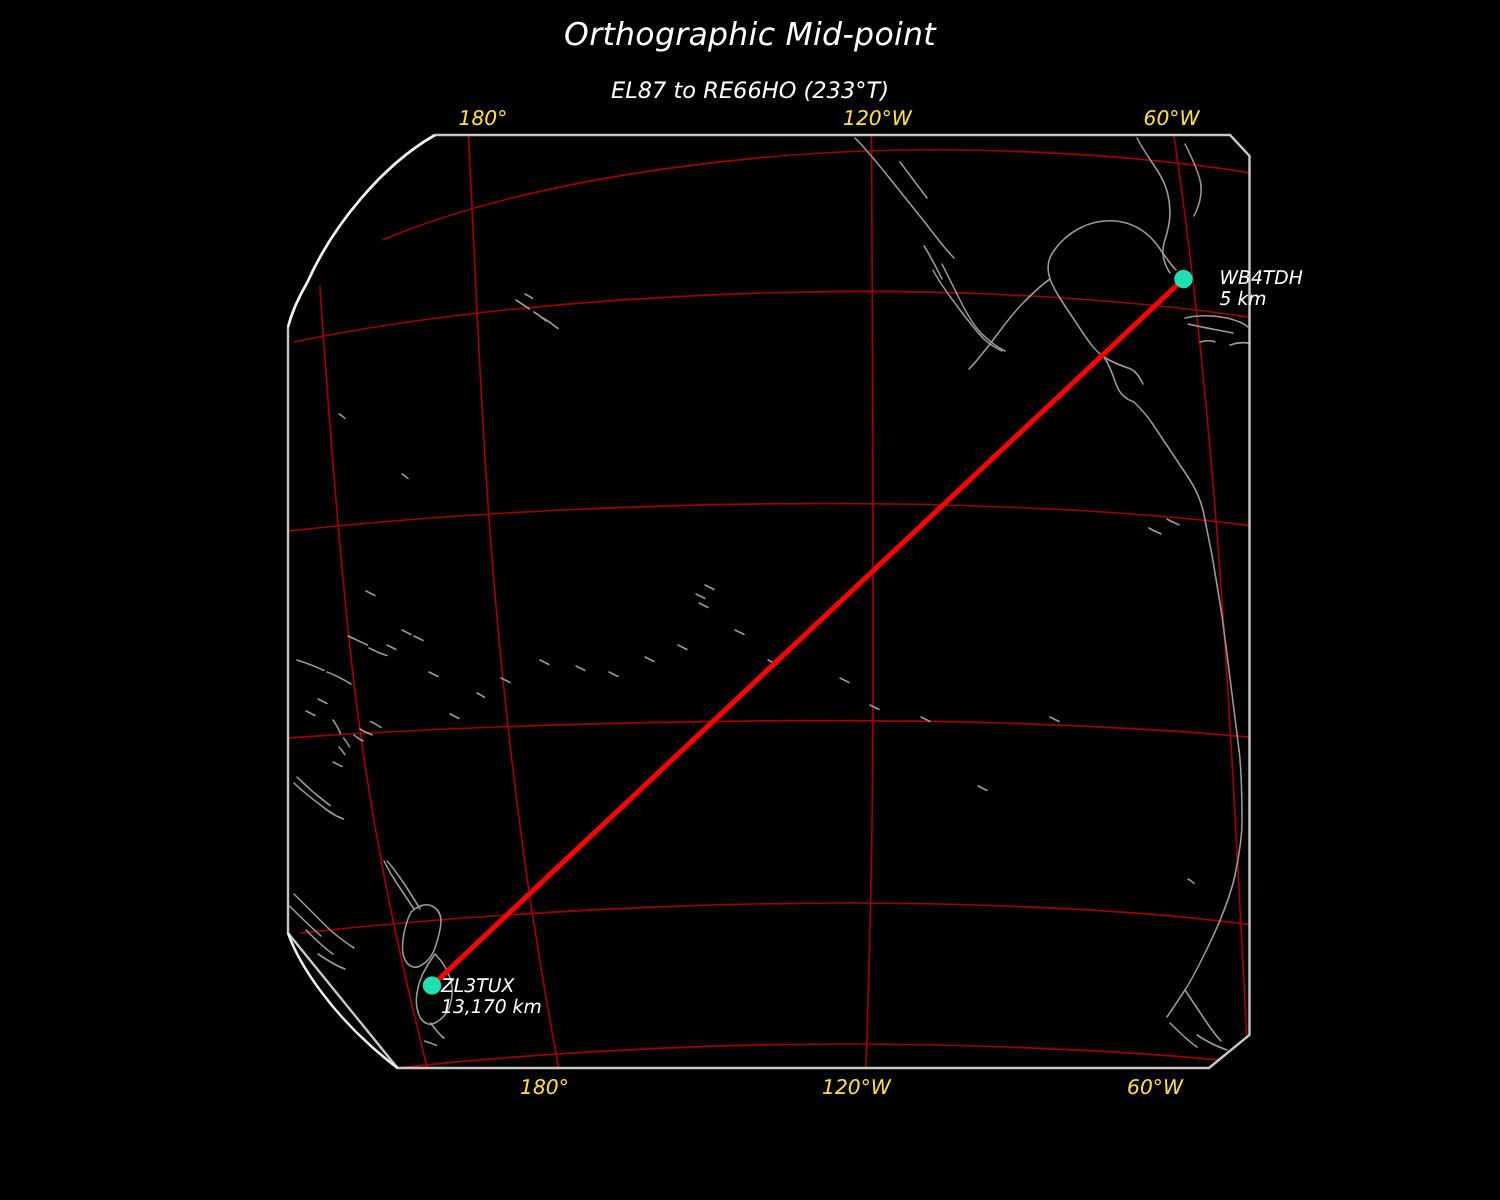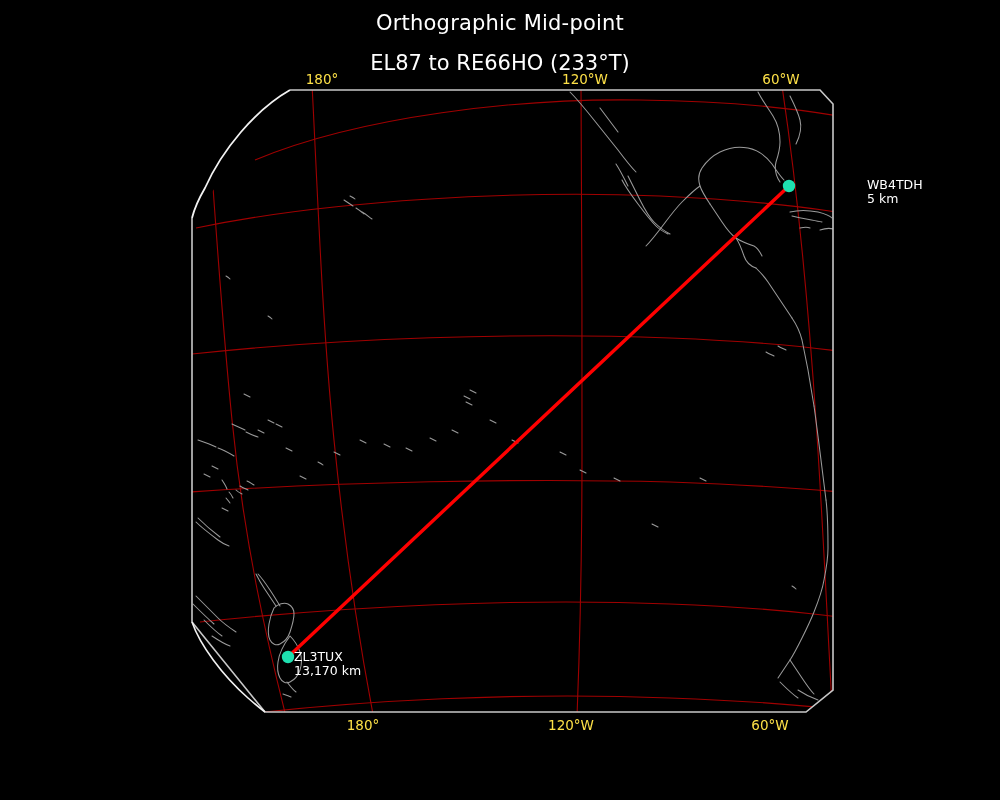--- a/index.html
+++ b/index.html
@@ -10,37 +10,38 @@
   }
   body {
     font-family: "DejaVu Sans", sans-serif;
     color: #ffffff;
   }
   #root {
     position: relative;
     width: 1000px;
     height: 800px;
     background: #000000;
+    font-style: italic;
   }
   #title {
     position: absolute;
     left: 0; right: 0;
     top: 11px;
     text-align: center;
     font-size: 21px;
     color: #ffffff;
     letter-spacing: 0.2px;
     font-weight: 400;
   }
   #subtitle {
     position: absolute;
     left: 0; right: 0;
     top: 51px;
     text-align: center;
-    font-size: 21px;
+    font-size: 15px;
     color: #ffffff;
     font-weight: 400;
   }
   .axis-label {
     position: absolute;
     font-size: 13.5px;
     color: #fde047;
     white-space: nowrap;
     transform: translateX(-50%);
   }
@@ -233,21 +234,21 @@
     <polyline points="290,90 820,90 833,104 833,690 806,712 265,712 192,622 192,218" fill="none" stroke="#c8c8c8" stroke-width="1.6"></polyline>
 
     <path d="M 290,90 C 255,110 222,150 205,188 C 198,200 194,210 192,218" fill="none" stroke="#f2f2f2" stroke-width="1.8"></path>
 
     <path d="M 192,622 C 200,645 222,675 248,698 C 256,705 261,709 265,712" fill="none" stroke="#f2f2f2" stroke-width="1.6"></path>
 
     <circle cx="789" cy="186" r="6.2" fill="#1ee0b0"></circle>
     <circle cx="288" cy="657" r="6.2" fill="#1ee0b0"></circle>
   </svg>
 
-  <div class="marker-label" style="left:843px; top:178px;padding-left:24px;">
+  <div class="marker-label" style="left:789px; top:178px;padding-left:24px;">
     <div>WB4TDH</div>
     <div>5 km</div>
   </div>
 
   <div class="marker-label" style="left:294px; top:650px;">
     <div>ZL3TUX</div>
     <div>13,170 km</div>
   </div>
 
 </div>

